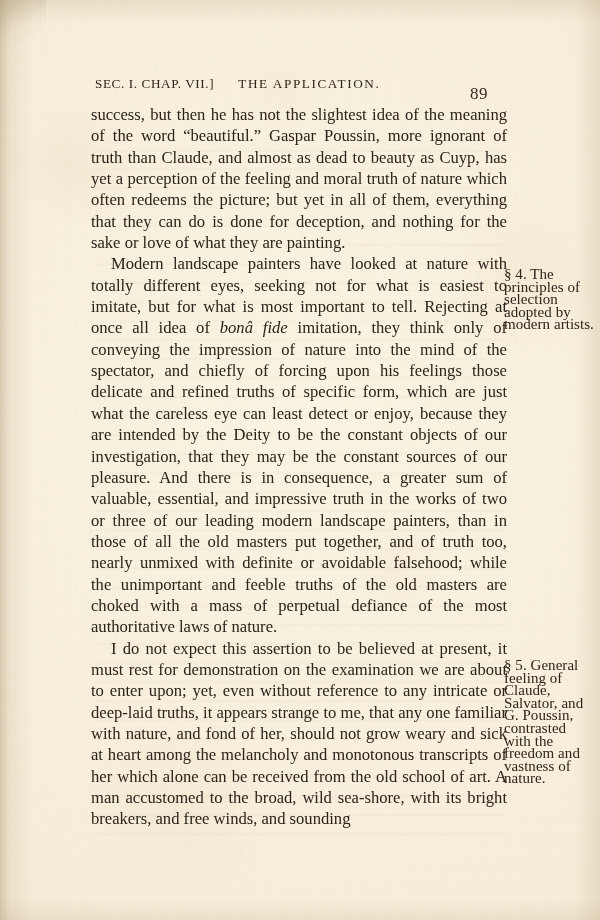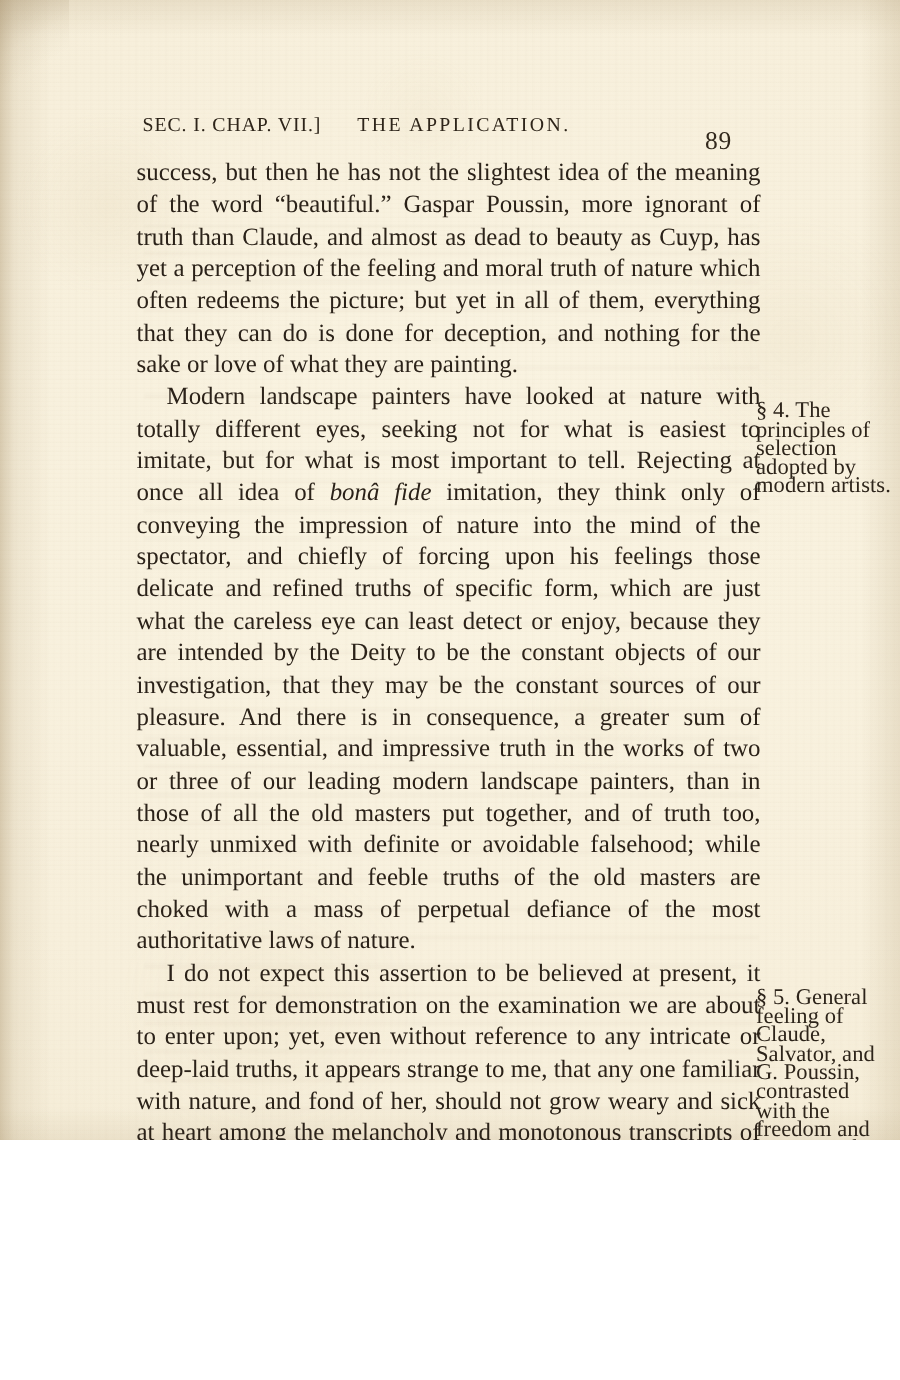--- a/index.html
+++ b/index.html
@@ -7,21 +7,21 @@
     padding: 0;
     background: #ffffff;
   }
   body {
     font-family: "Liberation Serif", serif;
   }
 
   #page {
     position: relative;
     width: 600px;
-    height: 760px;
+    height: 920px;
     overflow: hidden;
     background: #f7f0dc;
   }
 
   
   .paper-base {
     position: absolute;
     inset: 0;
     background:
       radial-gradient(ellipse 150% 110% at 52% 45%,

